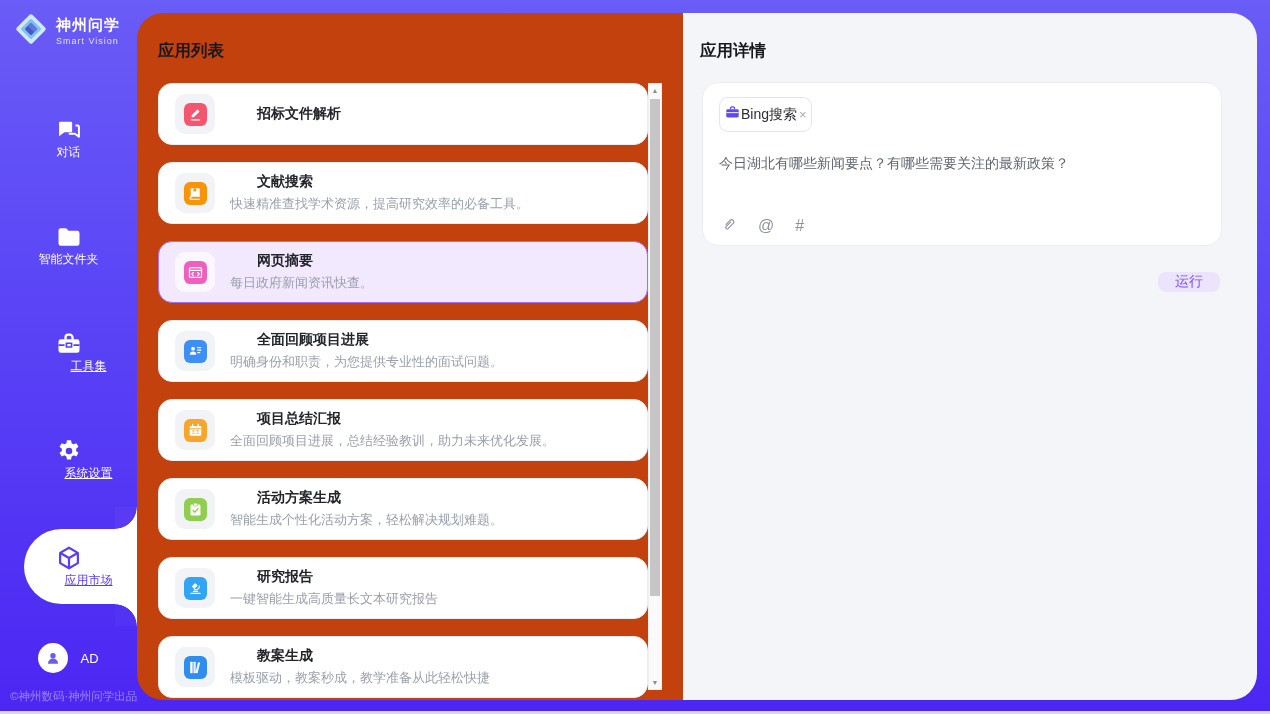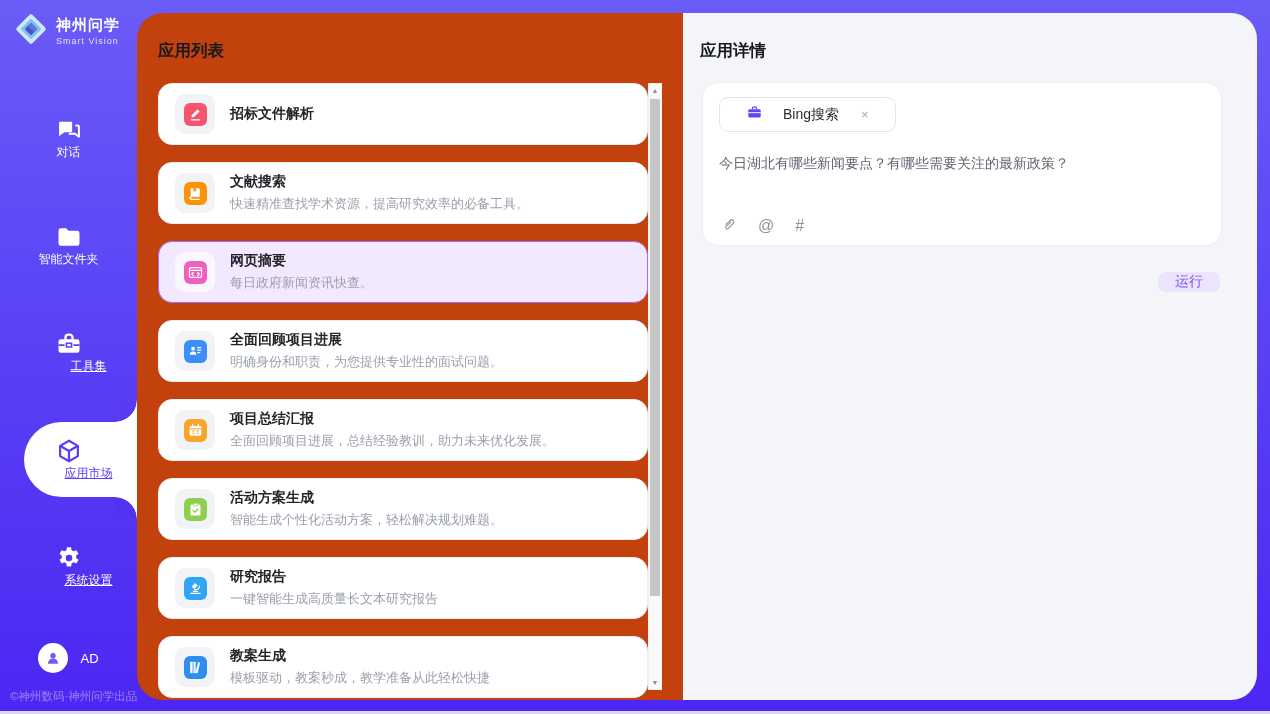--- a/index.html
+++ b/index.html
@@ -52,37 +52,37 @@
   .cards { position:absolute; top:70px; left:21px; width:490px; bottom:0; display:flex;
            flex-direction:column; gap:17px; overflow:hidden; }
   .card { flex:none; min-height:62px; background:#fff; border:1px solid #ececf1; border-radius:14px;
           display:flex; align-items:center; gap:15px; padding:0 16px; cursor:pointer; }
   .card.selected { background:#f2e9fe; border:1.5px solid #a76bf8; }
   .tile { width:40px; height:40px; border-radius:10px; background:#f2f3f6; display:grid; place-items:center; flex:none; }
   .card.selected .tile { background:#fbf7ff; }
   .tile-inner { width:23px; height:23px; border-radius:6px; display:grid; place-items:center; }
   .tile-inner svg { width:17px; height:17px; }
   .card-text { display:flex; flex-direction:column; gap:4px; }
-  .card-title { font-size:14px; font-weight:bold; color:#22252a; }
+  .card-title { font-size:14px; font-weight:bold; color:#22252a;margin-left:27px; }
   .card-desc { font-size:13px; color:#9aa0ab; }
 
   
   .scrollbar { position:absolute; top:70px; right:21px; width:14px; bottom:10px;
                background:#fafafa; border:1px solid #efefef; }
   .scroll-arrow { position:absolute; left:0; right:0; height:13px; display:grid; place-items:center;
                   font-size:7px; color:#8d8d8d; cursor:pointer; }
   .scroll-arrow.up { top:0; } .scroll-arrow.down { bottom:0; }
   .scroll-thumb { position:absolute; left:1px; right:1px; top:15px; height:calc(100% - 108px);
                   background:#c6c6c6; cursor:grab; }
 
   
   .detail-card { position:absolute; left:19px; top:69px; width:520px; height:164px; background:#fff;
                  border:1px solid #ececf1; border-radius:16px; padding:14px 16px; }
-  .tool-tag { display:inline-flex; align-items:center; gap:20px; border:1px solid #e3e5ea; border-radius:9px;
-              padding:6px 26px; background:#fff; cursor:default; }
+  .tool-tag { display:inline-flex; align-items:center; gap:0; border:1px solid #e3e5ea; border-radius:9px;
+              padding:6px 4px; background:#fff; cursor:default; }
   .tool-tag svg { width:17px; height:17px; color:#6246f5; }
   .tool-tag .tag-label { font-size:14px; color:#2a2d33; }
   .tool-tag .tag-close { font-size:13px; color:#a6abb5; cursor:pointer; margin-left:2px; }
   .query-text { margin-top:21px; font-size:14px; color:#5f6670; line-height:1.5; }
   .composer-icons { position:absolute; left:17px; bottom:11px; display:flex; align-items:center; gap:21px;
                     color:#8b919e; }
   .composer-icons svg { width:17px; height:17px; display:block; }
   .composer-icons .txt-icon { font-size:16px; line-height:17px; cursor:pointer; }
   .ci { cursor:pointer; }
   .run-btn { position:absolute; top:259px; right:37px; background:#ece4fd; color:#7a4ff6; font-size:14px;
@@ -136,39 +136,39 @@
     <span class="nav-icon">
           <svg viewBox="0 0 24 24">
             <path d="M9 8.2V6.4A2.4 2.4 0 0 1 11.4 4h1.2A2.4 2.4 0 0 1 15 6.4v1.8" stroke="currentColor" stroke-width="2" fill="none"></path>
             <rect x="3" y="8" width="18" height="11.5" rx="2" fill="currentColor"></rect>
             <path d="M3 13h5.2m7.6 0H21M9.8 11.4h4.4v3.2H9.8z" stroke="#5a3ff5" stroke-width="1.4" fill="none"></path>
           </svg>
         </span>
     <span class="nav-label u">工具集</span>
   </div>
 
+  <div class="nav-item">
+
+    <span class="nav-icon">
+          <svg viewBox="0 0 24 24">
+            <path fill-rule="evenodd" d="M10.2 2.8h3.6l.4 2.5c.6.25 1.2.6 1.7 1l2.4-1 1.8 3.1-2 1.6a7 7 0 0 1 0 2l2 1.6-1.8 3.1-2.4-1c-.5.4-1.1.75-1.7 1l-.4 2.5h-3.6l-.4-2.5a7 7 0 0 1-1.7-1l-2.4 1-1.8-3.1 2-1.6a7 7 0 0 1 0-2l-2-1.6 1.8-3.1 2.4 1c.5-.4 1.1-.75 1.7-1zM12 14.8a2.8 2.8 0 1 0 0-5.6 2.8 2.8 0 0 0 0 5.6z" fill="currentColor"></path>
+          </svg>
+        </span>
+    <span class="nav-label u">系统设置</span>
+  </div>
+
   <div class="nav-item active">
     <div class="pill"></div>
     <span class="nav-icon">
           <svg viewBox="0 0 24 24">
             <path d="M12 3.2 19.6 7.6v8.8L12 20.8 4.4 16.4V7.6z" fill="none" stroke="currentColor" stroke-width="1.9" stroke-linejoin="round"></path>
             <path d="M4.6 7.7 12 12l7.4-4.3M12 12v8.6" stroke="currentColor" stroke-width="1.9" fill="none" stroke-linejoin="round"></path>
           </svg>
         </span>
     <span class="nav-label u">应用市场</span>
-  </div>
-
-  <div class="nav-item">
-
-    <span class="nav-icon">
-          <svg viewBox="0 0 24 24">
-            <path fill-rule="evenodd" d="M10.2 2.8h3.6l.4 2.5c.6.25 1.2.6 1.7 1l2.4-1 1.8 3.1-2 1.6a7 7 0 0 1 0 2l2 1.6-1.8 3.1-2.4-1c-.5.4-1.1.75-1.7 1l-.4 2.5h-3.6l-.4-2.5a7 7 0 0 1-1.7-1l-2.4 1-1.8-3.1 2-1.6a7 7 0 0 1 0-2l-2-1.6 1.8-3.1 2.4 1c.5-.4 1.1-.75 1.7-1zM12 14.8a2.8 2.8 0 1 0 0-5.6 2.8 2.8 0 0 0 0 5.6z" fill="currentColor"></path>
-          </svg>
-        </span>
-    <span class="nav-label u">系统设置</span>
   </div>
 </div>
 
   <div class="user-row">
     <span class="avatar">
       <svg viewBox="0 0 24 24">
           <circle cx="12" cy="9" r="3.6" fill="currentColor"></circle>
           <path d="M5.2 19.5a6.8 6.8 0 0 1 13.6 0z" fill="currentColor"></path>
         </svg>
     </span>

